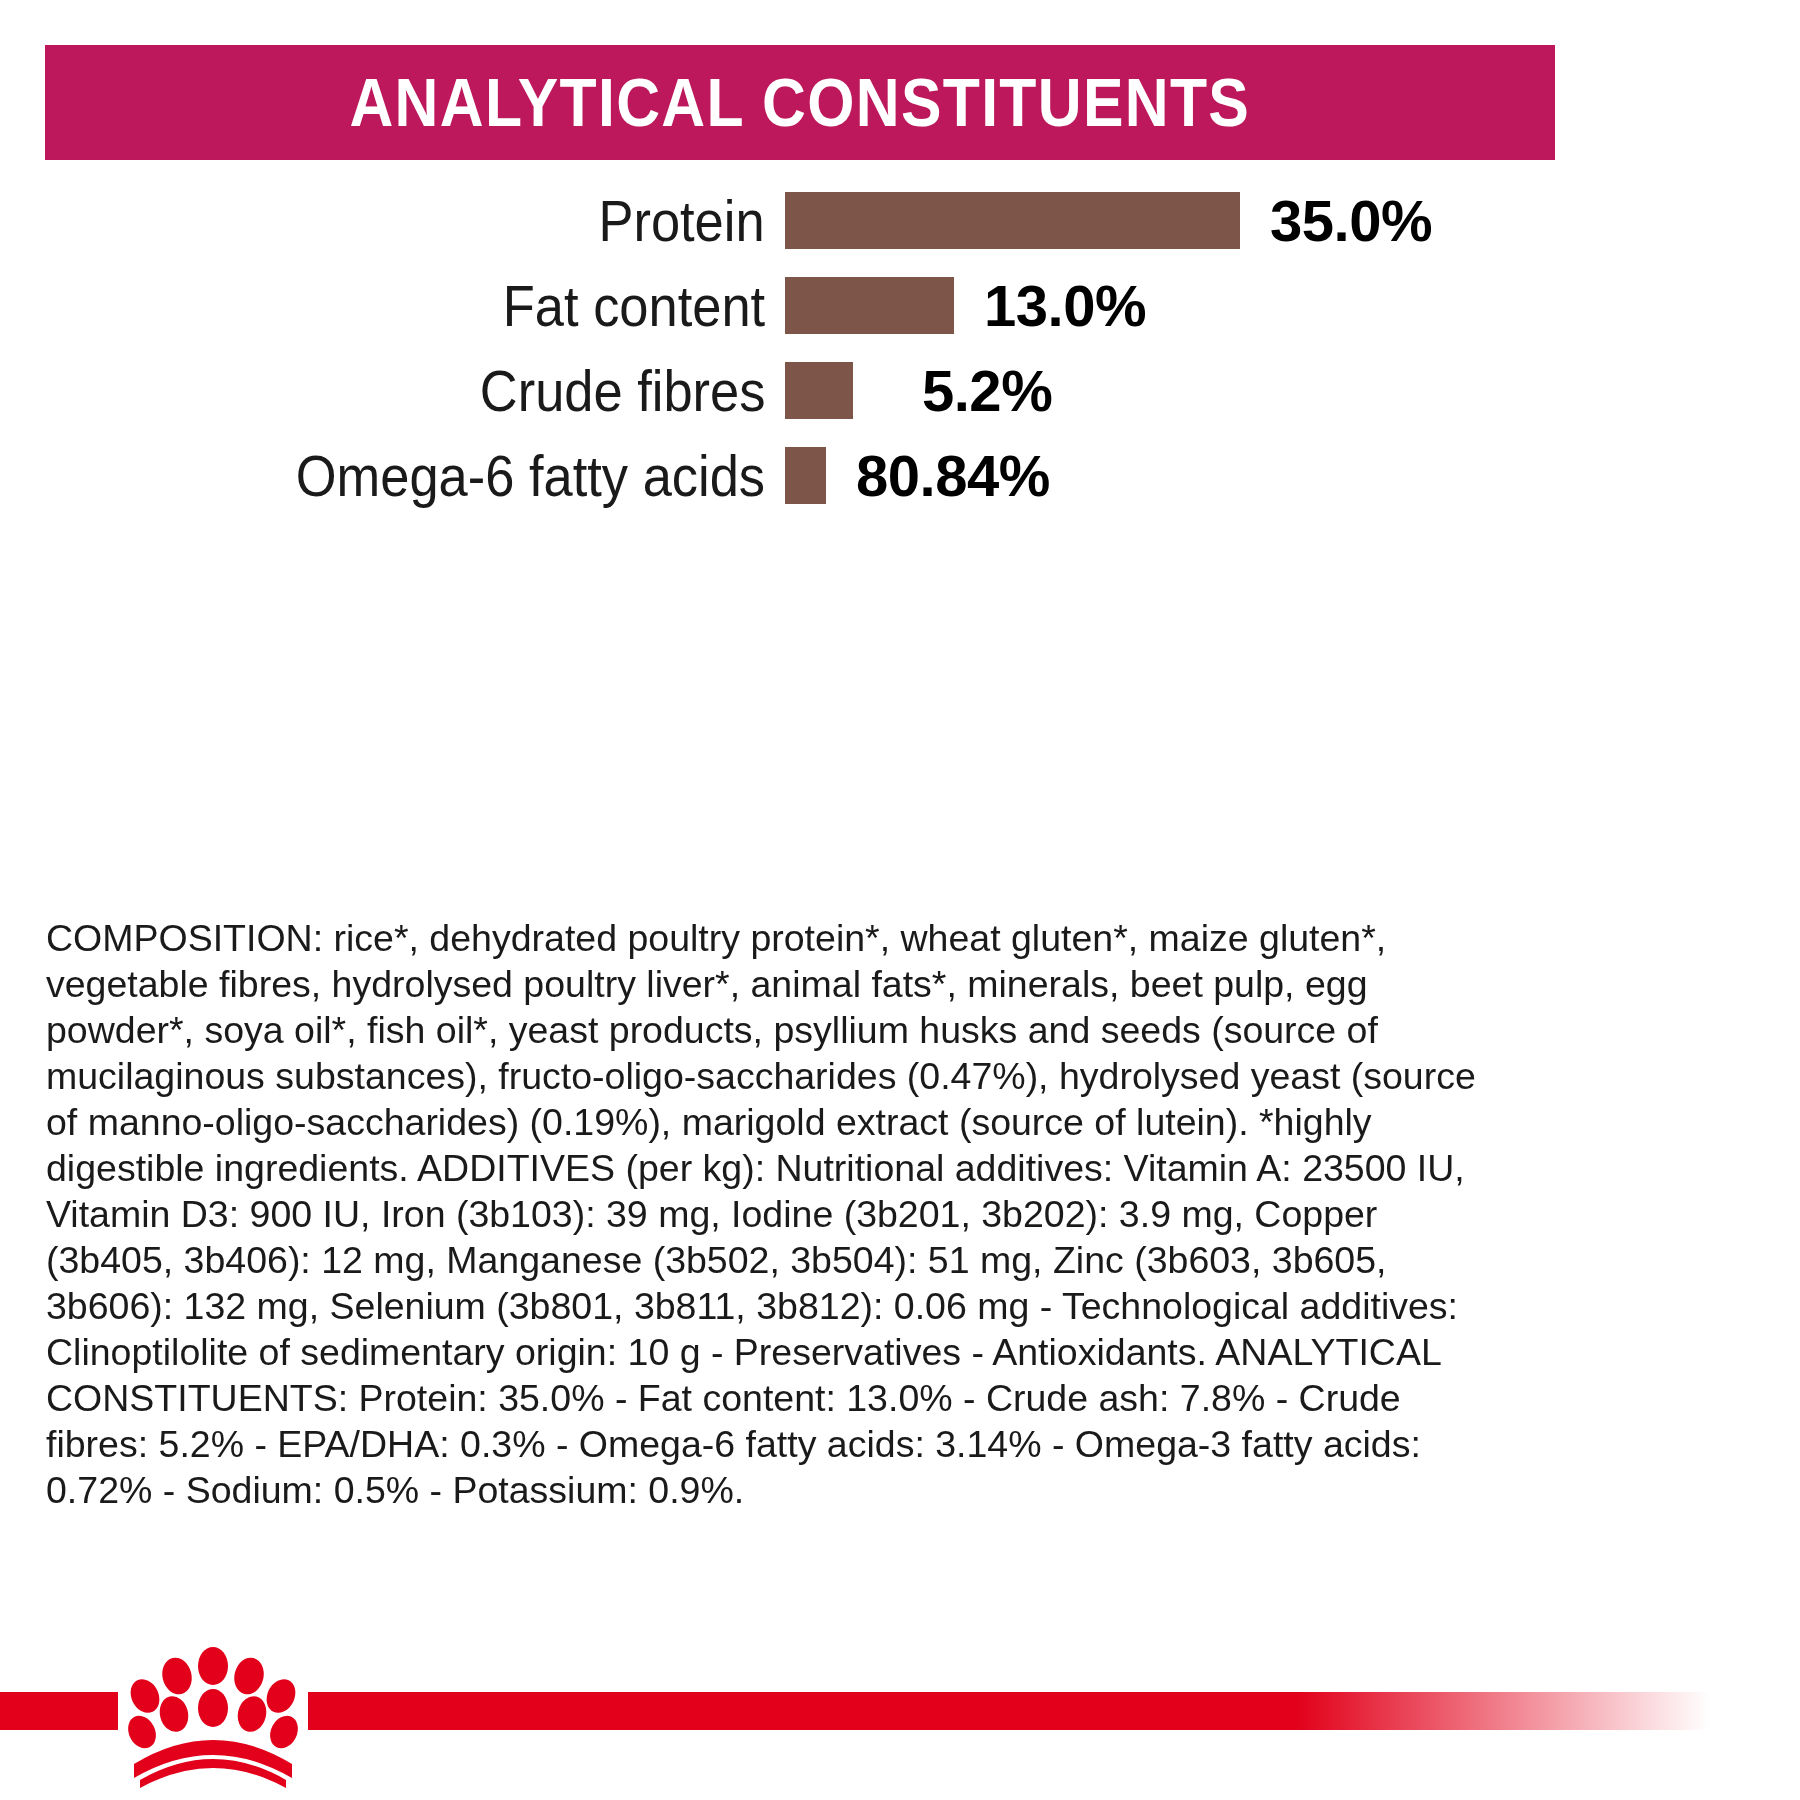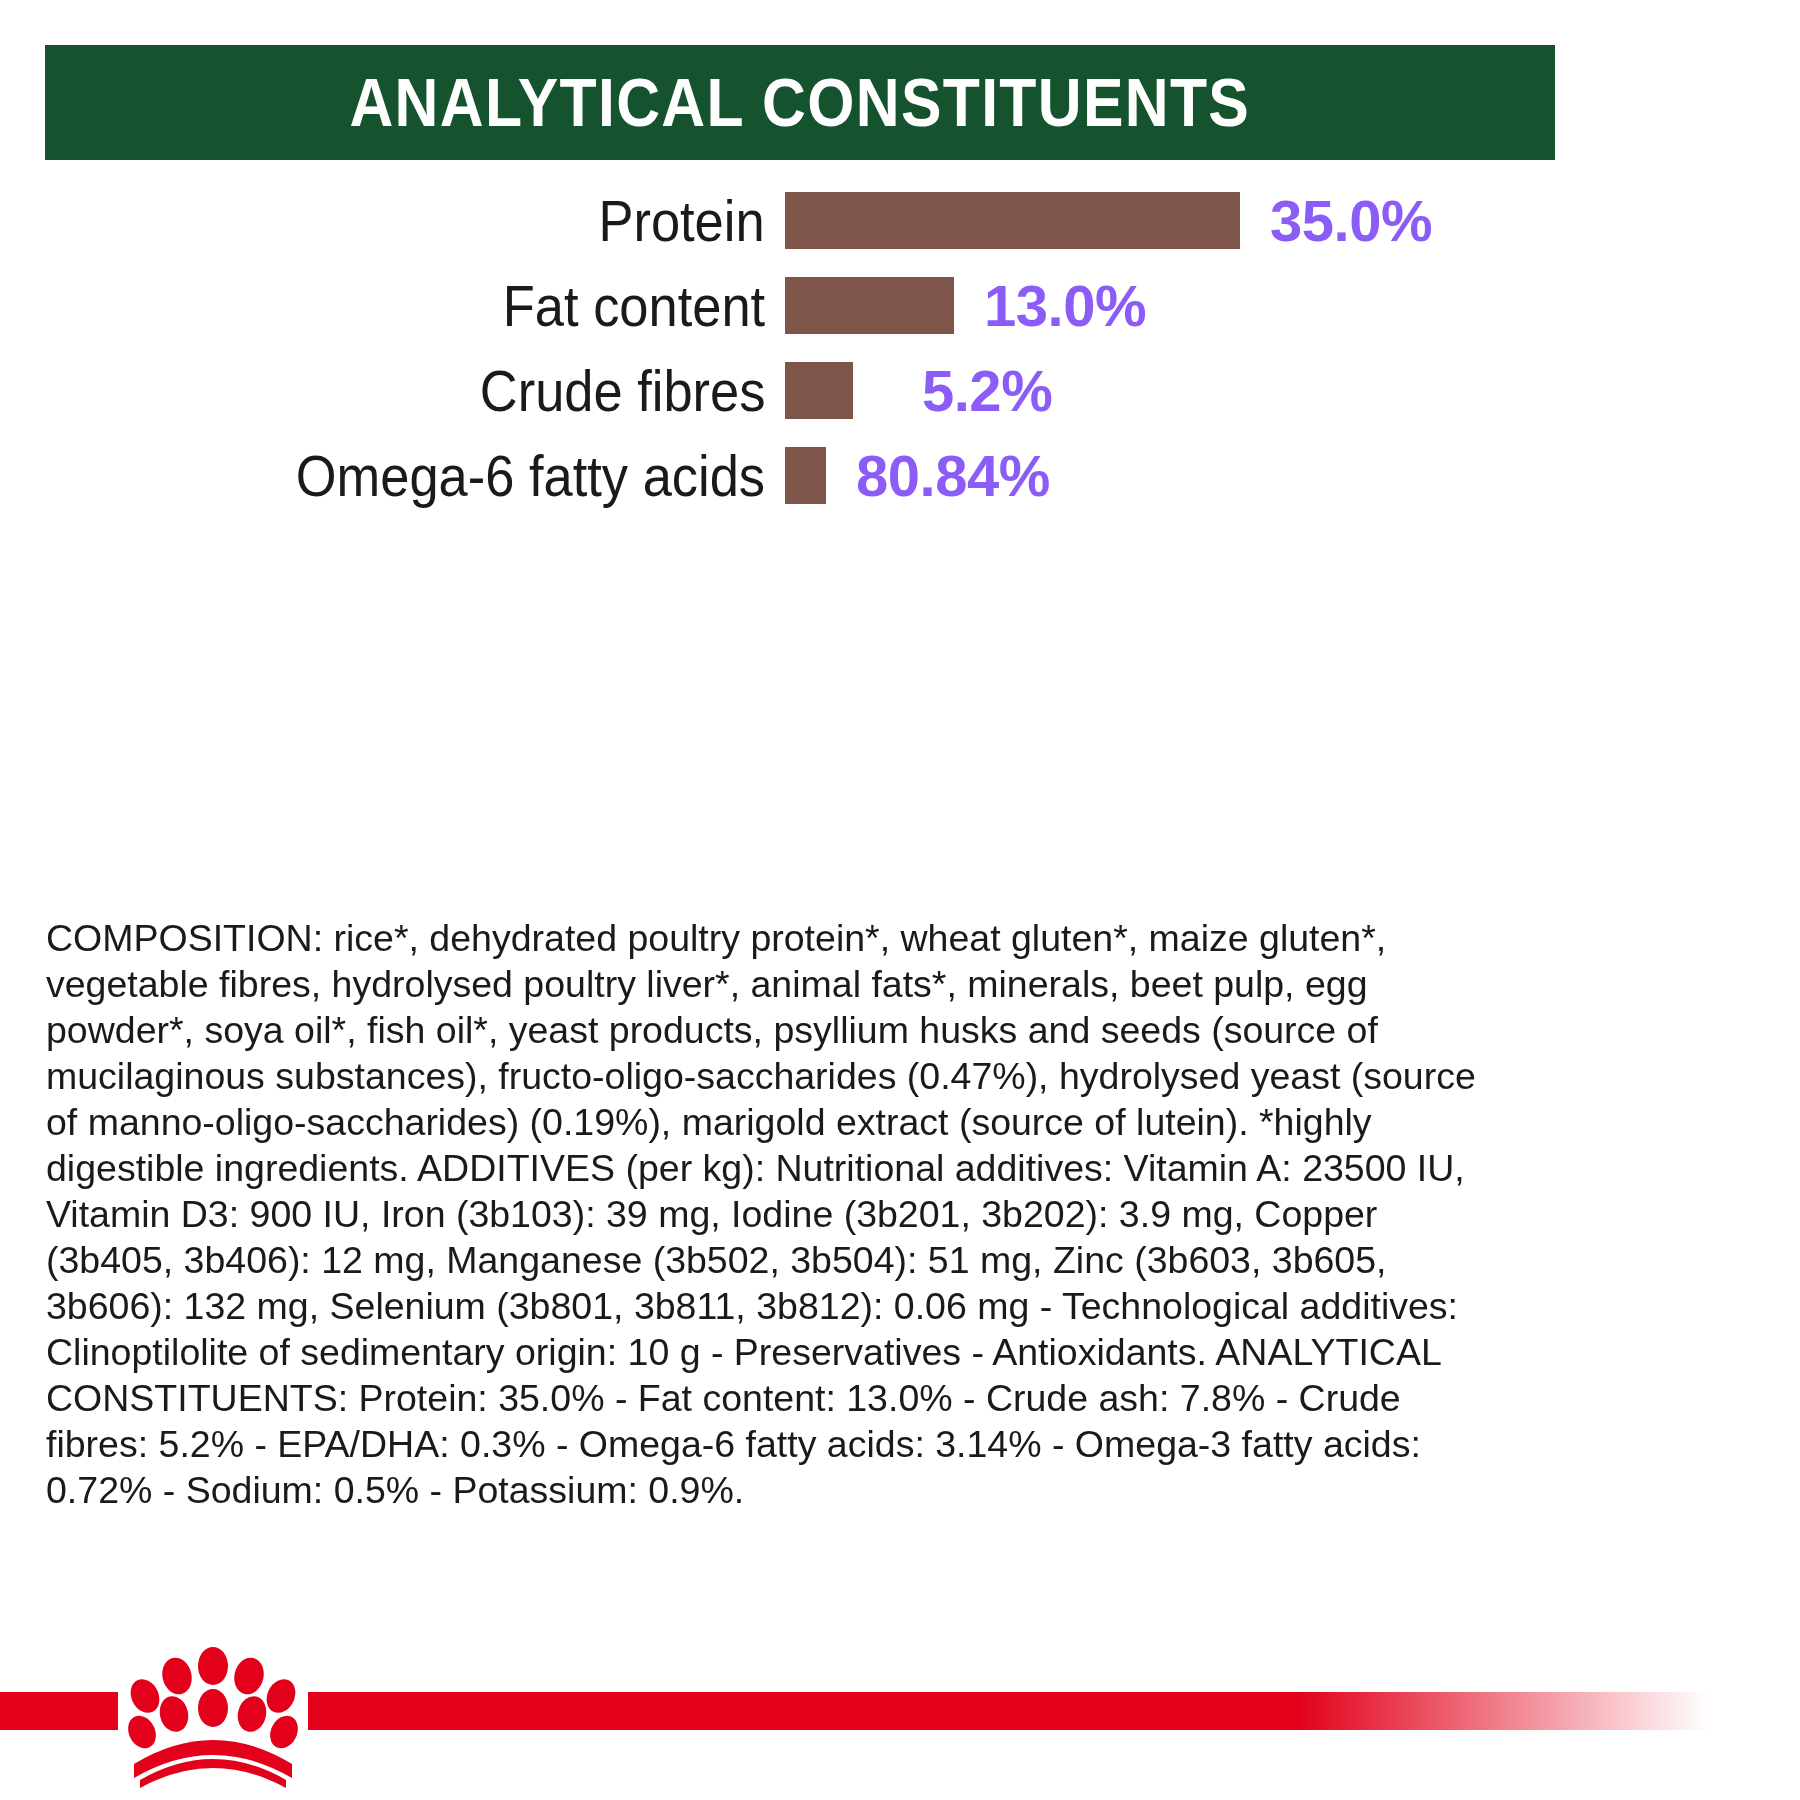--- a/index.html
+++ b/index.html
@@ -8,21 +8,21 @@
     background:#ffffff;
     font-family:"Liberation Sans", sans-serif;
     overflow:hidden;
   }
   .page { position:relative; width:1800px; height:1800px; background:#fff; }
 
   
   .banner {
     position:absolute;
     left:45px; width:1510px;
-    background:#14532d;
+    background:#be185d;
     display:flex; align-items:center; justify-content:center;
   }
   .banner-text {
     color:#ffffff;
     font-family:"Liberation Sans Narrow","Liberation Sans", sans-serif;
     font-weight:700;
     letter-spacing:1.5px;
     transform:scaleX(0.88);
     transform-origin:center;
     white-space:nowrap;
@@ -54,21 +54,21 @@
   }
   .row-bar {
     position:absolute;
     left:785px;
     height:57px;
     background:#7E5549;
   }
   .row-value {
     position:absolute;
     white-space:nowrap;
-    color:#8b5cf6;
+    color:#000000;
     font-family:"Liberation Sans Narrow","Liberation Sans", sans-serif;
     font-size:58px;
     font-weight:700;
     letter-spacing:-0.5px;
   }
 
   
   .ingredients-body {
     position:absolute;
     left:46px; top:915px;

